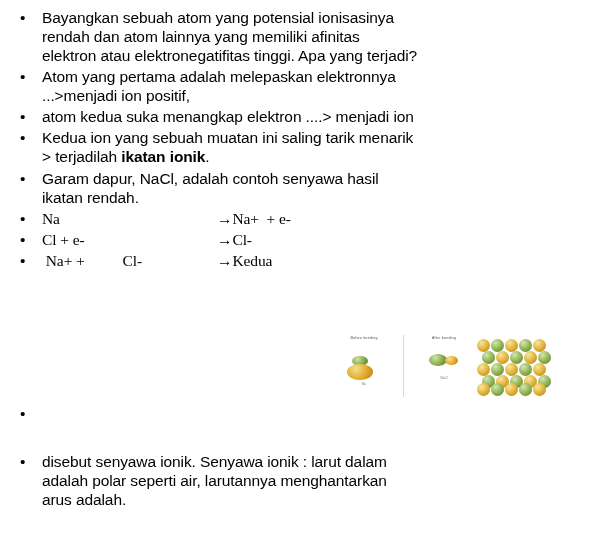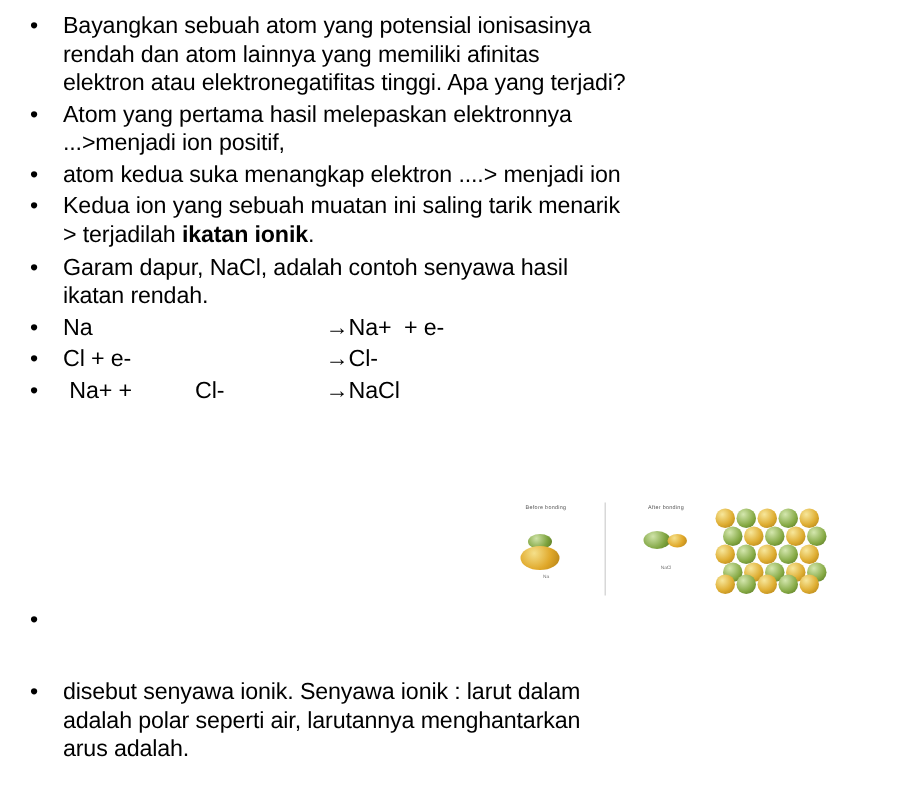--- a/index.html
+++ b/index.html
@@ -40,20 +40,21 @@
     top: 0px;
     font-size: 15.5px;
     line-height: 1.23;
   }
   .line { display: block; }
   .bold { font-weight: bold; }
   
   .eq {
     display: block;
     white-space: pre;
+    font-family: Liberation Serif, serif;
   }
   .eq .lhs {
     display: inline-block;
     width: 175px;
   }
   .eq .arrow {
     display: inline-block;
   }
   .spacer-li { min-height: 17px; }
 
@@ -135,21 +136,21 @@
 
     <li>
       <span class="dot">•</span>
       <span class="line">Bayangkan sebuah atom yang potensial ionisasinya</span>
       <span class="line">rendah  dan atom lainnya yang memiliki afinitas</span>
       <span class="line">elektron atau elektronegatifitas tinggi. Apa yang terjadi?</span>
     </li>
 
     <li>
       <span class="dot">•</span>
-      <span class="line"> Atom yang pertama hasil melepaskan elektronnya</span>
+      <span class="line"> Atom yang pertama adalah melepaskan elektronnya</span>
       <span class="line">...&gt;menjadi ion positif,</span>
     </li>
 
     <li>
       <span class="dot">•</span>
       <span class="line">atom kedua suka menangkap elektron ....&gt; menjadi ion</span>
     </li>
 
     <li>
       <span class="dot">•</span>
@@ -168,21 +169,21 @@
       <span class="eq"><span class="lhs">Na</span><span class="arrow">→Na+  + e-</span></span>
     </li>
 
     <li>
       <span class="dot">•</span>
       <span class="eq"><span class="lhs">Cl + e-</span><span class="arrow">→Cl-</span></span>
     </li>
 
     <li>
       <span class="dot">•</span>
-      <span class="eq"><span class="lhs"> Na+ +          Cl-</span><span class="arrow">→NaCl</span></span>
+      <span class="eq"><span class="lhs"> Na+ +          Cl-</span><span class="arrow">→Kedua</span></span>
     </li>
 
   </ul>
 
   <div class="figure">
 
     <div class="fig-panel left">
       <div class="fig-caption">Before bonding</div>
       <div class="atom-row">
         <div class="atom small-ball" style="left:27px; top:16px; width:16px; height:10px;"></div>

